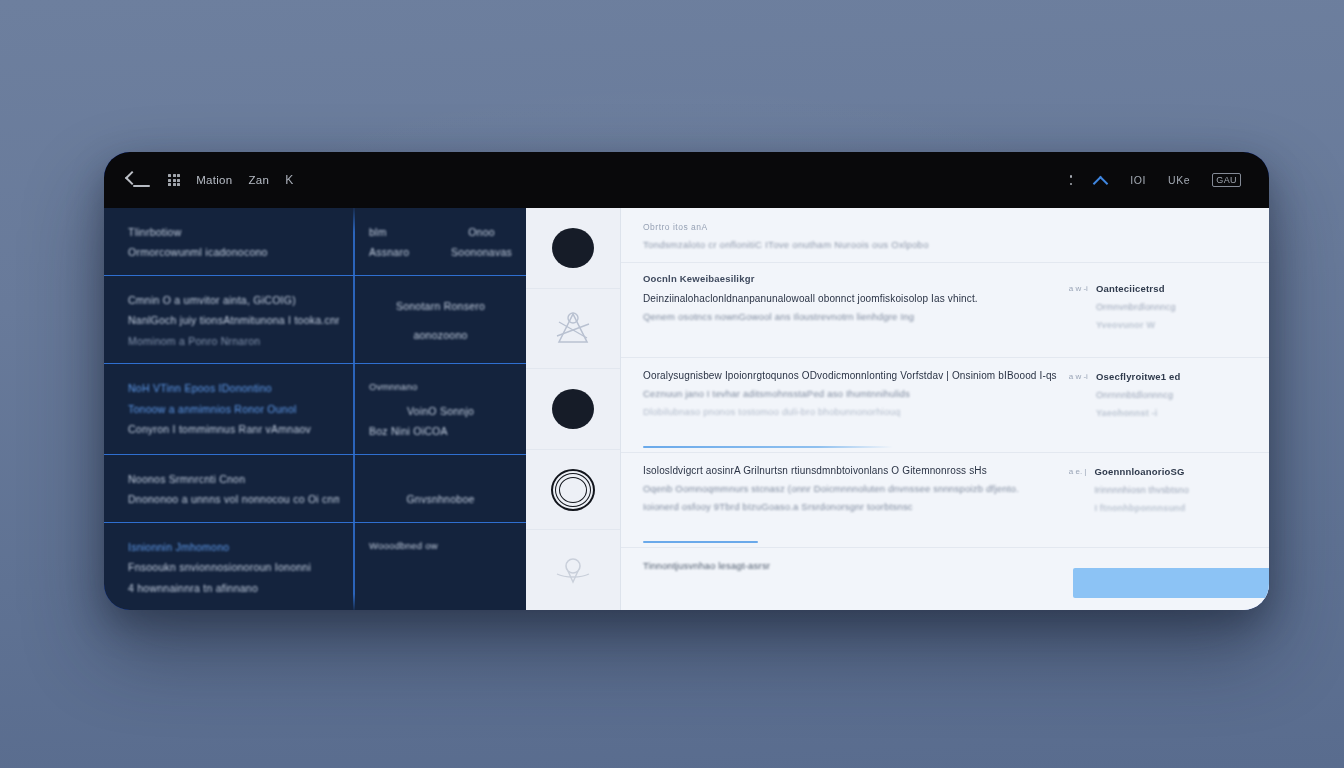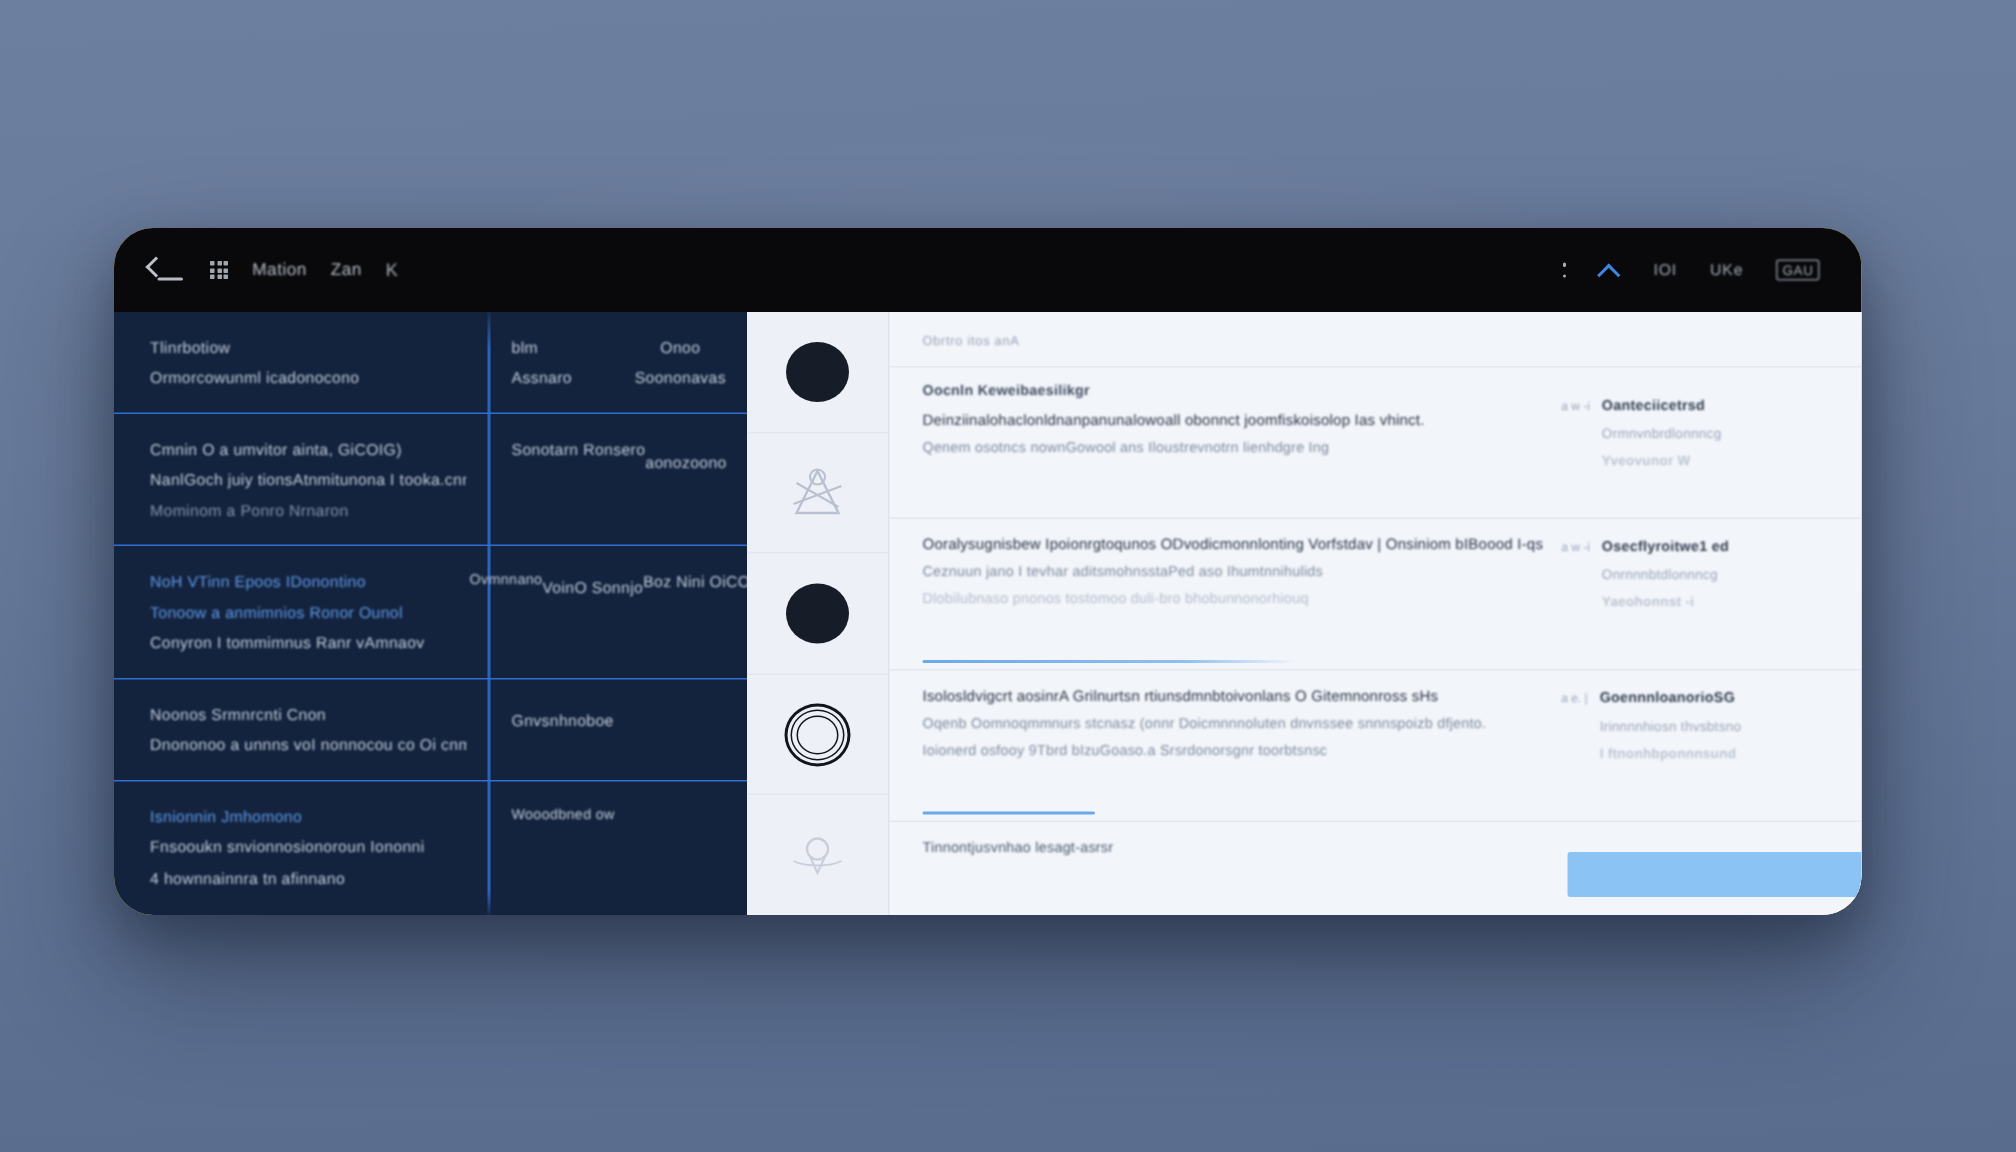--- a/index.html
+++ b/index.html
@@ -6,22 +6,22 @@
   body{
     width:1344px;height:768px;overflow:hidden;
     font-family:"Liberation Sans",sans-serif;
     background:linear-gradient(178deg,#6d7f9e 0%,#687a9a 38%,#5f7293 72%,#596c8e 100%);
     position:relative;
   }
   .bg-vignette{position:absolute;inset:0;background:radial-gradient(ellipse 70% 55% at 50% 44%,rgba(255,255,255,.06) 0%,rgba(0,0,0,0) 62%);pointer-events:none;}
 
   
   .device{
-    position:absolute;left:76px;top:152px;width:1165px;height:458px;
-    background:#fde047;border-radius:26px;
+    position:absolute;left:104px;top:152px;width:1165px;height:458px;
+    background:#1d4ed8;border-radius:26px;
     box-shadow:0 40px 80px rgba(22,30,48,.46),0 14px 34px rgba(20,27,44,.36);
     overflow:hidden;
   }
   .screen{position:absolute;left:0;top:0;right:0;bottom:0;}
 
   
   .topbar{position:absolute;left:0;top:0;width:100%;height:56px;background:#09090b;display:flex;align-items:center;}
   .tb-left{display:flex;align-items:center;gap:16px;padding-left:22px;}
   .back-ico{width:26px;height:16px;position:relative;opacity:.88;}
   .back-ico:before{content:"";position:absolute;left:1px;top:1px;width:8px;height:8px;border-left:2px solid #d6dae2;border-top:2px solid #d6dae2;transform:rotate(-45deg);}
@@ -40,21 +40,21 @@
 
   
   .body-row{position:absolute;left:0;top:56px;right:0;bottom:0;display:flex;}
 
   
   .sidebar{width:422px;background:#14233d;position:relative;flex:0 0 422px;}
   .sb-vline{position:absolute;top:0;bottom:0;left:249px;width:1.6px;background:linear-gradient(180deg,rgba(47,111,208,.1) 0%,rgba(47,111,208,.85) 6%,rgba(47,111,208,.85) 96%,rgba(47,111,208,.1) 100%);}
   .sb-sec{position:relative;padding:12px 0 10px 0;border-bottom:1.6px solid #2f6fd0;display:flex;min-height:0;}
   .sb-sec:last-child{border-bottom:none;}
   .sb-main{width:249px;padding:2px 14px 2px 24px;box-sizing:border-box;}
-  .sb-side{flex:1;padding:2px 14px 2px 16px;box-sizing:border-box;display:flex;flex-direction:row;}
+  .sb-side{flex:1;padding:2px 14px 2px 16px;box-sizing:border-box;display:flex;flex-direction:column;}
   .sb-line{color:#c3cedf;font-size:10.5px;line-height:1.95;letter-spacing:.25px;filter:blur(.85px);white-space:nowrap;overflow:hidden;}
   .sb-line.dim{color:#8494ae;}
   .sb-line.accent{color:#5f9bec;}
   .sb-line.small{font-size:9.5px;}
   .sb-side .sb-line{text-align:right;}
   .sb-side .sb-line.lft{text-align:left;}
   .sb-side .sb-line.ctr{text-align:center;}
 
   
   .content{flex:1;background:#eef1f7;display:flex;position:relative;}
@@ -183,21 +183,21 @@
             <div class="sb-line ctr" style="margin-top:4px;">VoinO Sonnjo</div>
             <div class="sb-line lft">Boz Nini OiCOA</div>
           </div>
         </div>
 
         <div class="sb-sec" style="flex:0 0 62px;">
           <div class="sb-main">
             <div class="sb-line">Noonos  Srmnrcnti Cnon</div>
             <div class="sb-line">Dnononoo   a  unnns voI nonnocou co  Oi cnm</div>
           </div>
-          <div class="sb-side" style="justify-content:flex-start;padding-top:6px;">
+          <div class="sb-side" style="justify-content:flex-end;padding-top:6px;">
             <div class="sb-line ctr">Gnvsnhnoboe</div>
           </div>
         </div>
 
         <div class="sb-sec" style="flex:1 1 auto;">
           <div class="sb-main">
             <div class="sb-line accent">Isnionnin  Jmhomono</div>
             <div class="sb-line">Fnsooukn  snvionnosionoroun Iononni</div>
             <div class="sb-line">4 hownnainnra   tn afinnano</div>
 
@@ -237,20 +237,21 @@
               <circle cx="18" cy="12" r="7" fill="none" stroke="#6f7d94" stroke-width="1.6"></circle>
               <path d="M13 17 L18 28 L23 17" fill="none" stroke="#6f7d94" stroke-width="1.4"></path>
               <path d="M2 20 C10 24 26 24 34 20" fill="none" stroke="#6f7d94" stroke-width="1.3"></path>
             </svg>
           </div>
         </div>
 
         <div class="list">
           <div class="hdr">
             <div class="eyebrow">Obrtro itos anA</div>
+            <div class="subtitle">Tondsmzaloto cr onflonitiC  ITove onutham Nuroois ous Oxlpobo</div>
           </div>
 
           <div class="row">
             <div class="row-main">
               <div class="row-kicker">Oocnln Keweibaesilikgr</div>
               <div class="row-title">Deinziinalohaclonldnanpanunalowoall obonnct  joomfiskoisolop Ias vhinct.</div>
               <div class="row-sub">Qenem  osotncs  nownGowool ans  Iloustrevnotrn lienhdgre Ing</div>
             </div>
             <div class="row-meta">
               <span class="meta-glyph">a w -i</span>

